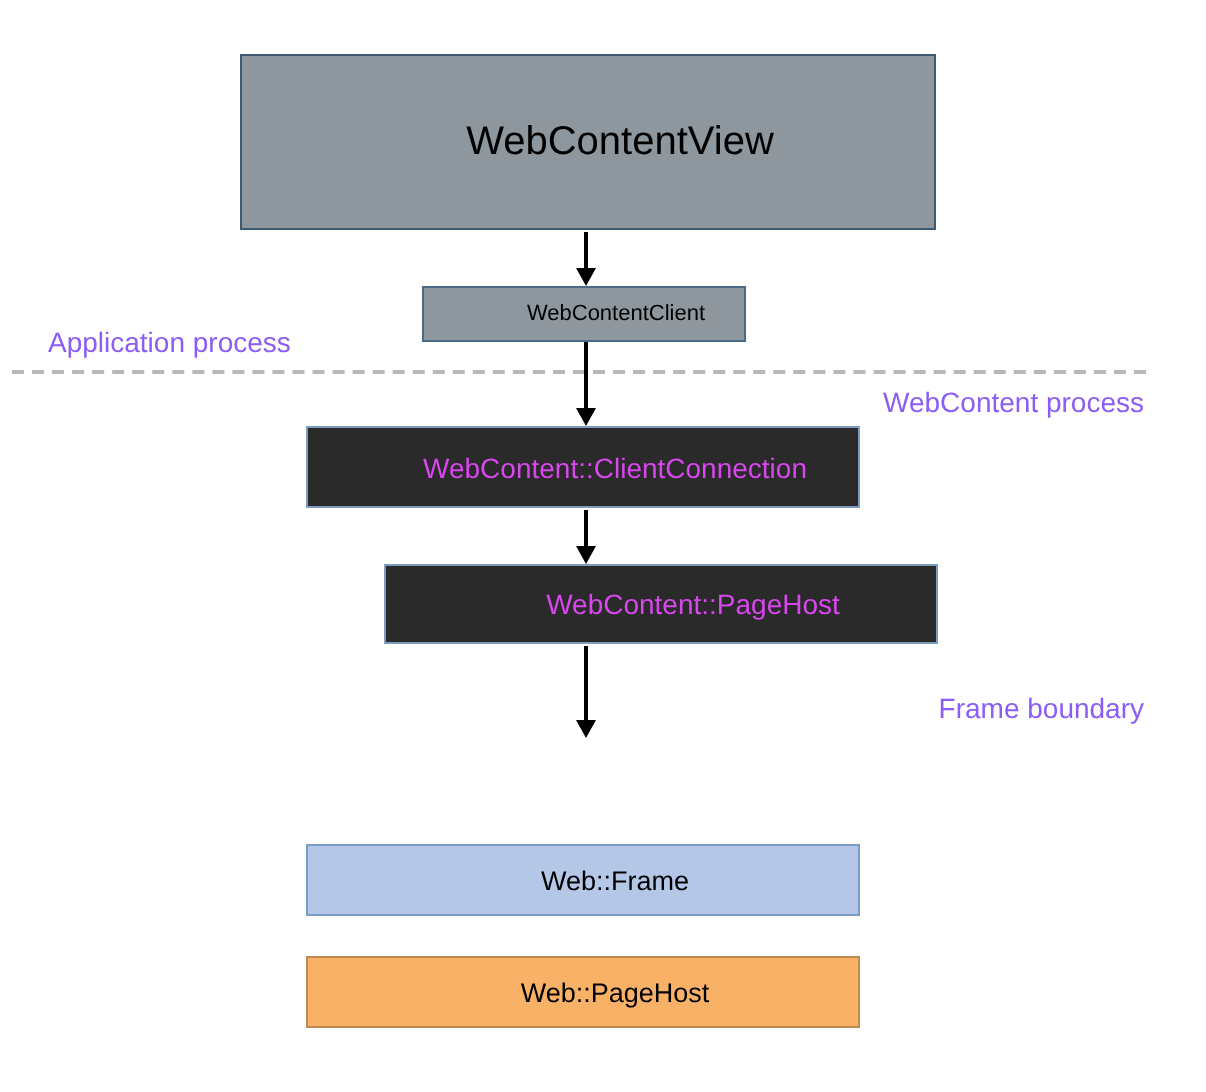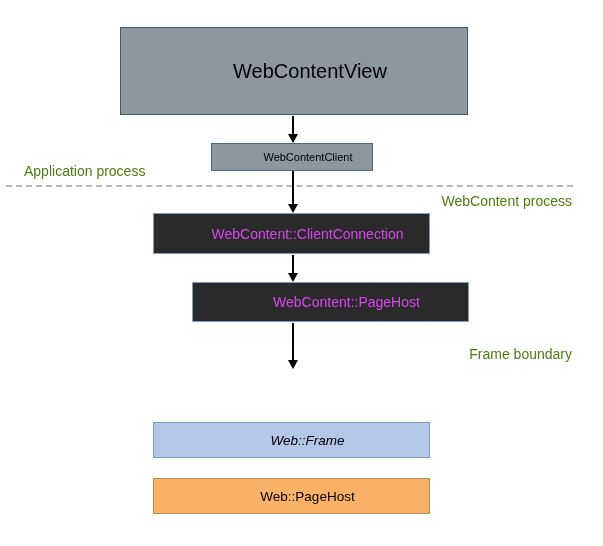--- a/index.html
+++ b/index.html
@@ -37,21 +37,21 @@
     border-color: #4a6a85;
   }
   .node-dark {
     color: #d946ef;
     border-color: #7e9cc0;
     font-size: 14px;
   }
   .node-cc   { left: 153px; top: 213px; width: 277px; height: 41px; }
   .node-ph   { left: 153px; top: 282px; width: 277px; height: 40px; margin-left: 39px; }
   .node-page { left: 153px; top: 370px; width: 277px; height: 34px; font-size: 13.5px; border-color: #7a9cc6; }
-  .node-frame{ left: 153px; top: 422px; width: 277px; height: 36px; font-size: 13.5px; border-color: #7a9cc6; font-style: italic; }
+  .node-frame{ left: 153px; top: 422px; width: 277px; height: 36px; font-size: 13.5px; border-color: #7a9cc6; }
   .node-doc  { left: 153px; top: 478px; width: 277px; height: 36px; font-size: 13.5px; border-color: #c austere; border-color: #bc8a52; }
 
   .arrow {
     position: absolute;
     left: 292px;
     width: 2px;
     background: #000000;
   }
   .arrow::after {
     content: "";
@@ -74,21 +74,21 @@
     position: absolute;
     left: 6px;
     top: 185px;
     width: 567px;
     height: 0;
     border-top: 2px dashed #b8b8b8;
   }
 
   .plabel {
     position: absolute;
-    color: #4d7c0f;
+    color: #8b5cf6;
     font-size: 14px;
     white-space: nowrap;
   }
   .label-app { left: 24px;  top: 163px; }
   .label-wc  { right: 31px; top: 193px; text-align: left; }
   .label-lw  { right: 31px; top: 346px; text-align: right; }
 </style>
 </head>
 <body>
 

